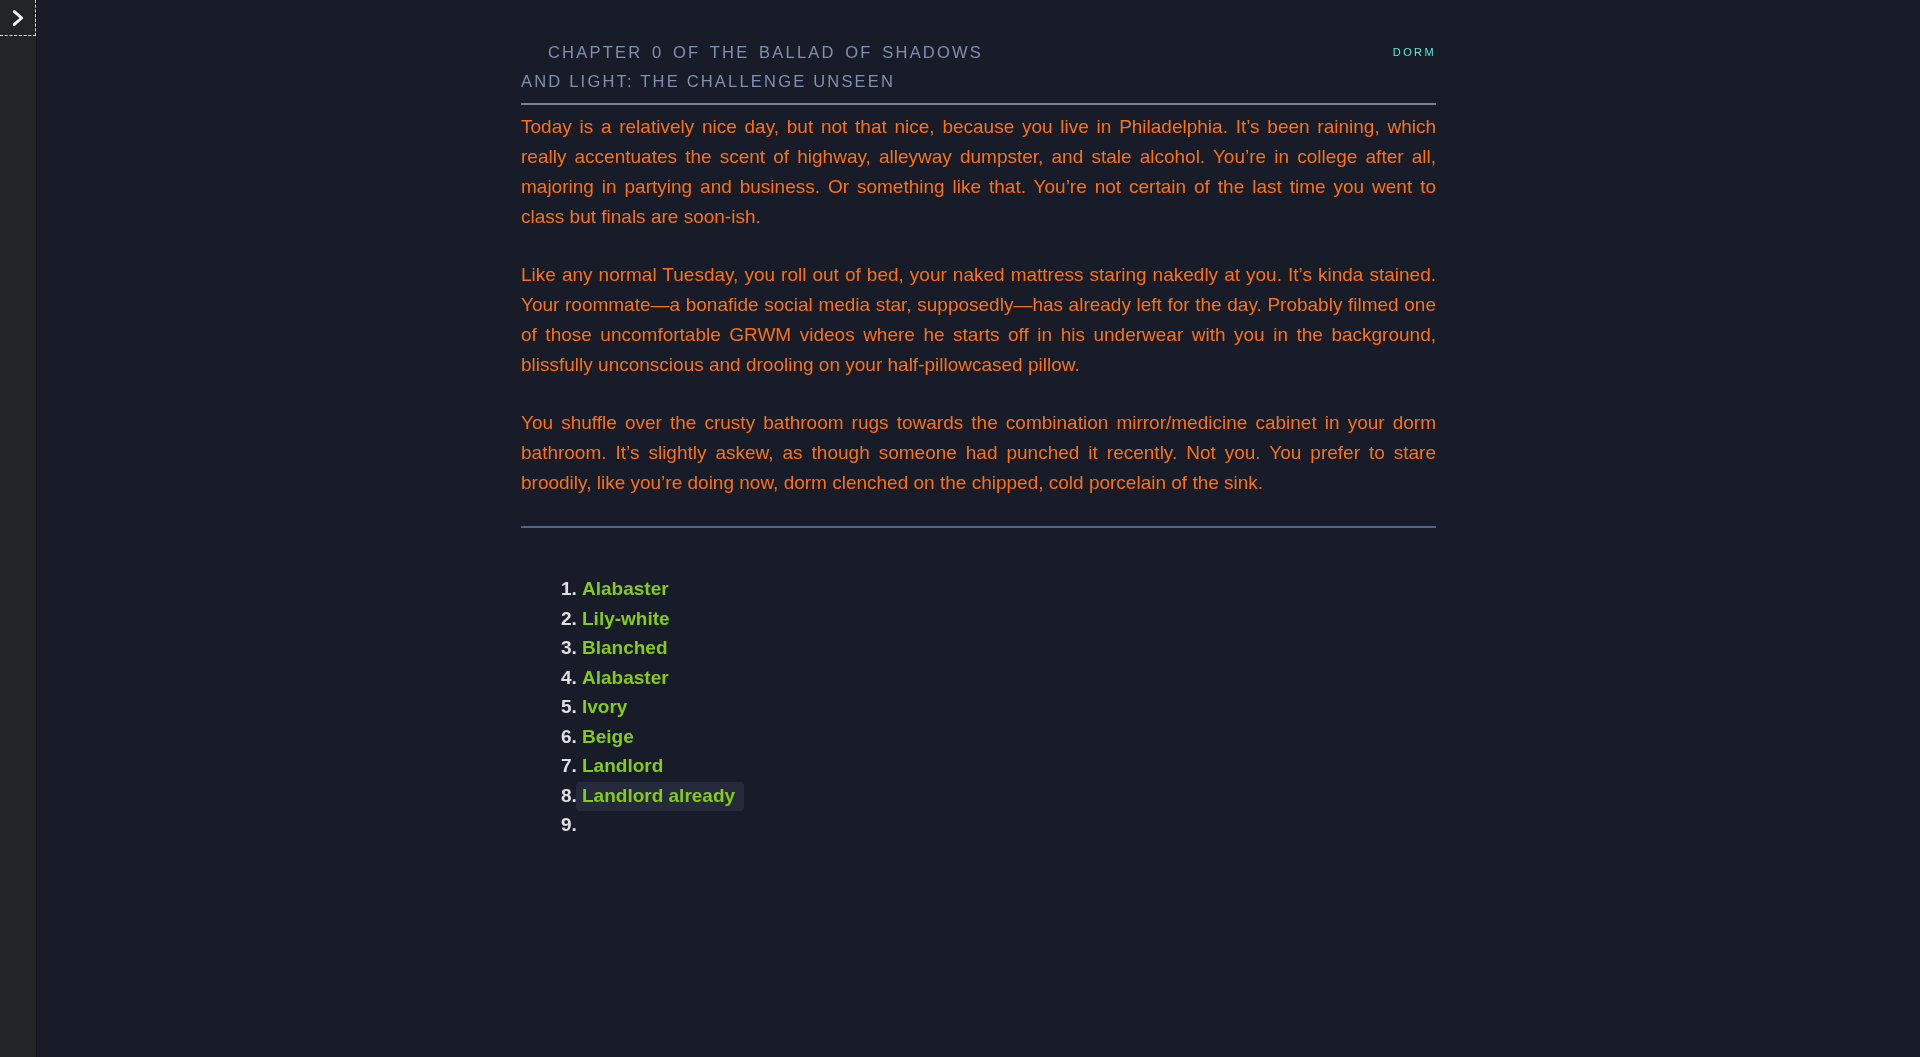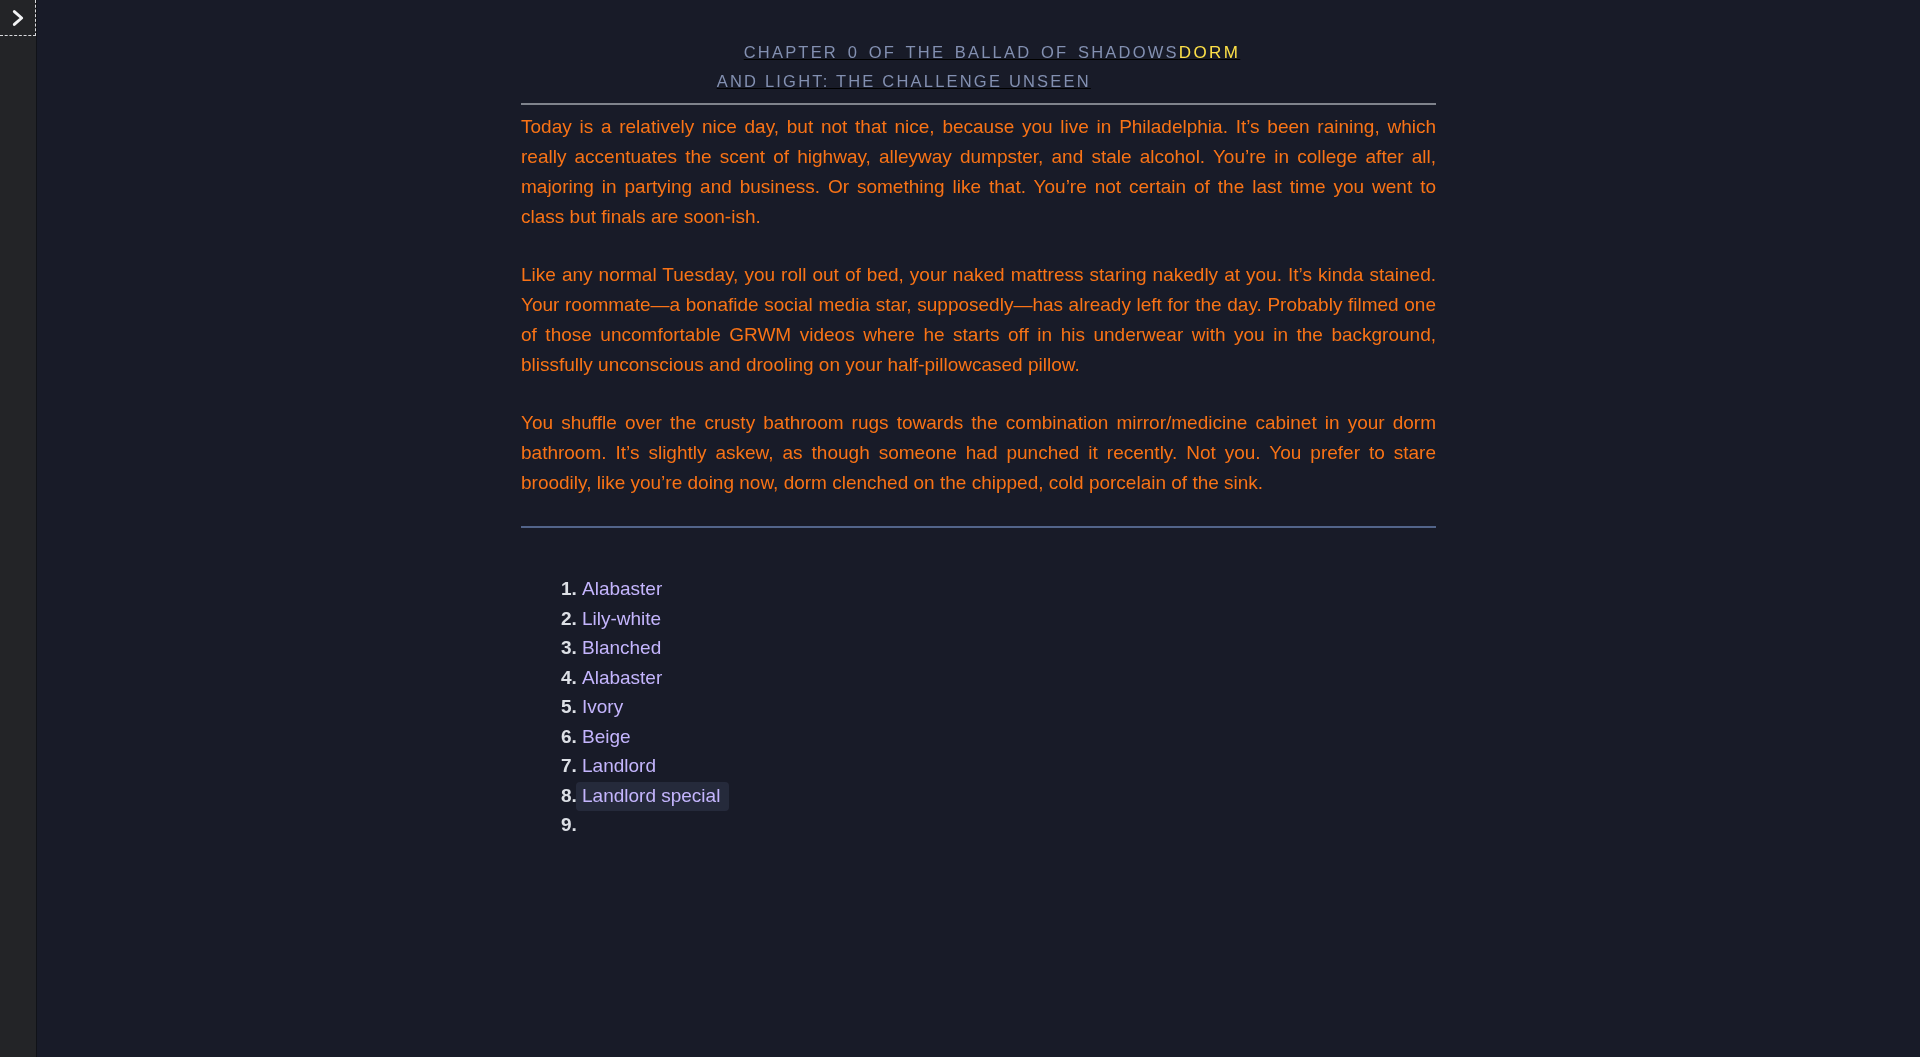--- a/index.html
+++ b/index.html
@@ -50,39 +50,38 @@
     background: #181b28;
     padding-top: 38px;
     overflow: hidden;
   }
   .story-column {
     width: 915px;
     margin: 0 auto;
   }
   .story-header {
     display: flex;
-    justify-content: center;
+    justify-content: space-between;
     align-items: flex-start;
     border-bottom: 2px solid #7f838c;
     padding-bottom: 7px;
-    text-decoration: underline;
   }
   .chapter-title {
     width: 462px;
     color: #8390b1;
     font-size: 16.5px;
     line-height: 29px;
     letter-spacing: 2.2px;
     text-align: justify;
     text-indent: 27px;
     text-transform: uppercase;
   }
   .location-label {
-    color: #fde047;
-    font-size: 17px;
+    color: #5eead4;
+    font-size: 11px;
     line-height: 29px;
     letter-spacing: 2.4px;
     text-transform: uppercase;
   }
   .story-text p {
     color: #f97316;
     font-size: 19px;
     line-height: 30px;
     text-align: justify;
     margin: 28px 0;
@@ -97,23 +96,23 @@
     margin: 46px 0 0 0;
     padding-left: 61px;
     color: #dde0e6;
     font-size: 19px;
   }
   .choices-list li {
     line-height: 29.5px;
     font-weight: 600;
   }
   .choice-link {
-    color: #c4b5fd;
+    color: #84cc16;
     text-decoration: none;
-    font-weight: 400;
+    font-weight: 700;
     cursor: pointer;
   }
   .choice-link.hovered {
     background: rgba(128, 148, 190, 0.13);
     border-radius: 4px;
     padding: 3px 9px 5px 6px;
     margin: -3px -9px -5px -6px;
   }
 </style>
 </head>
@@ -148,20 +147,20 @@
       <hr class="choice-divider">
 
       <ol class="choices-list">
         <li><a class="choice-link">Alabaster</a></li>
         <li><a class="choice-link">Lily-white</a></li>
         <li><a class="choice-link">Blanched</a></li>
         <li><a class="choice-link">Alabaster</a></li>
         <li><a class="choice-link">Ivory</a></li>
         <li><a class="choice-link">Beige</a></li>
         <li><a class="choice-link">Landlord</a></li>
-        <li><a class="choice-link hovered">Landlord special</a></li>
+        <li><a class="choice-link hovered">Landlord already</a></li>
         <li><a class="choice-link"></a></li>
       </ol>
 
     </article>
   </main>
 
 </div>
 
 </body></html>

